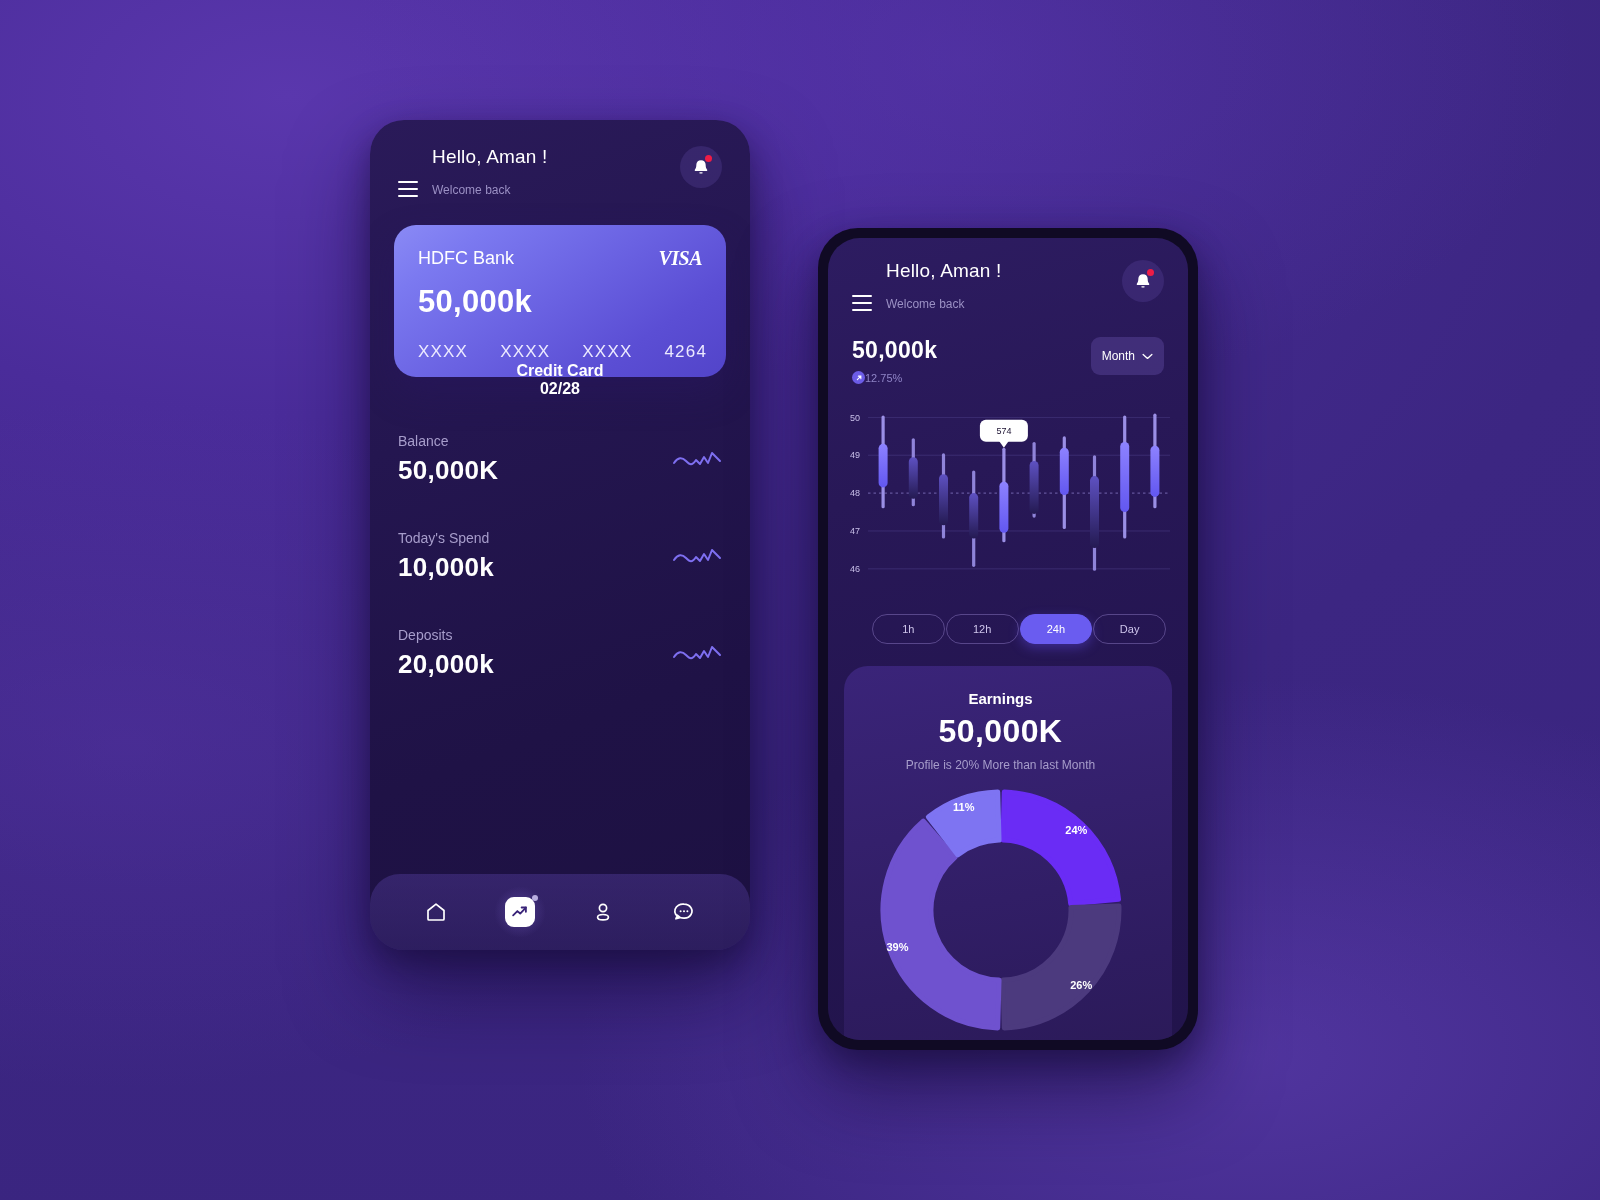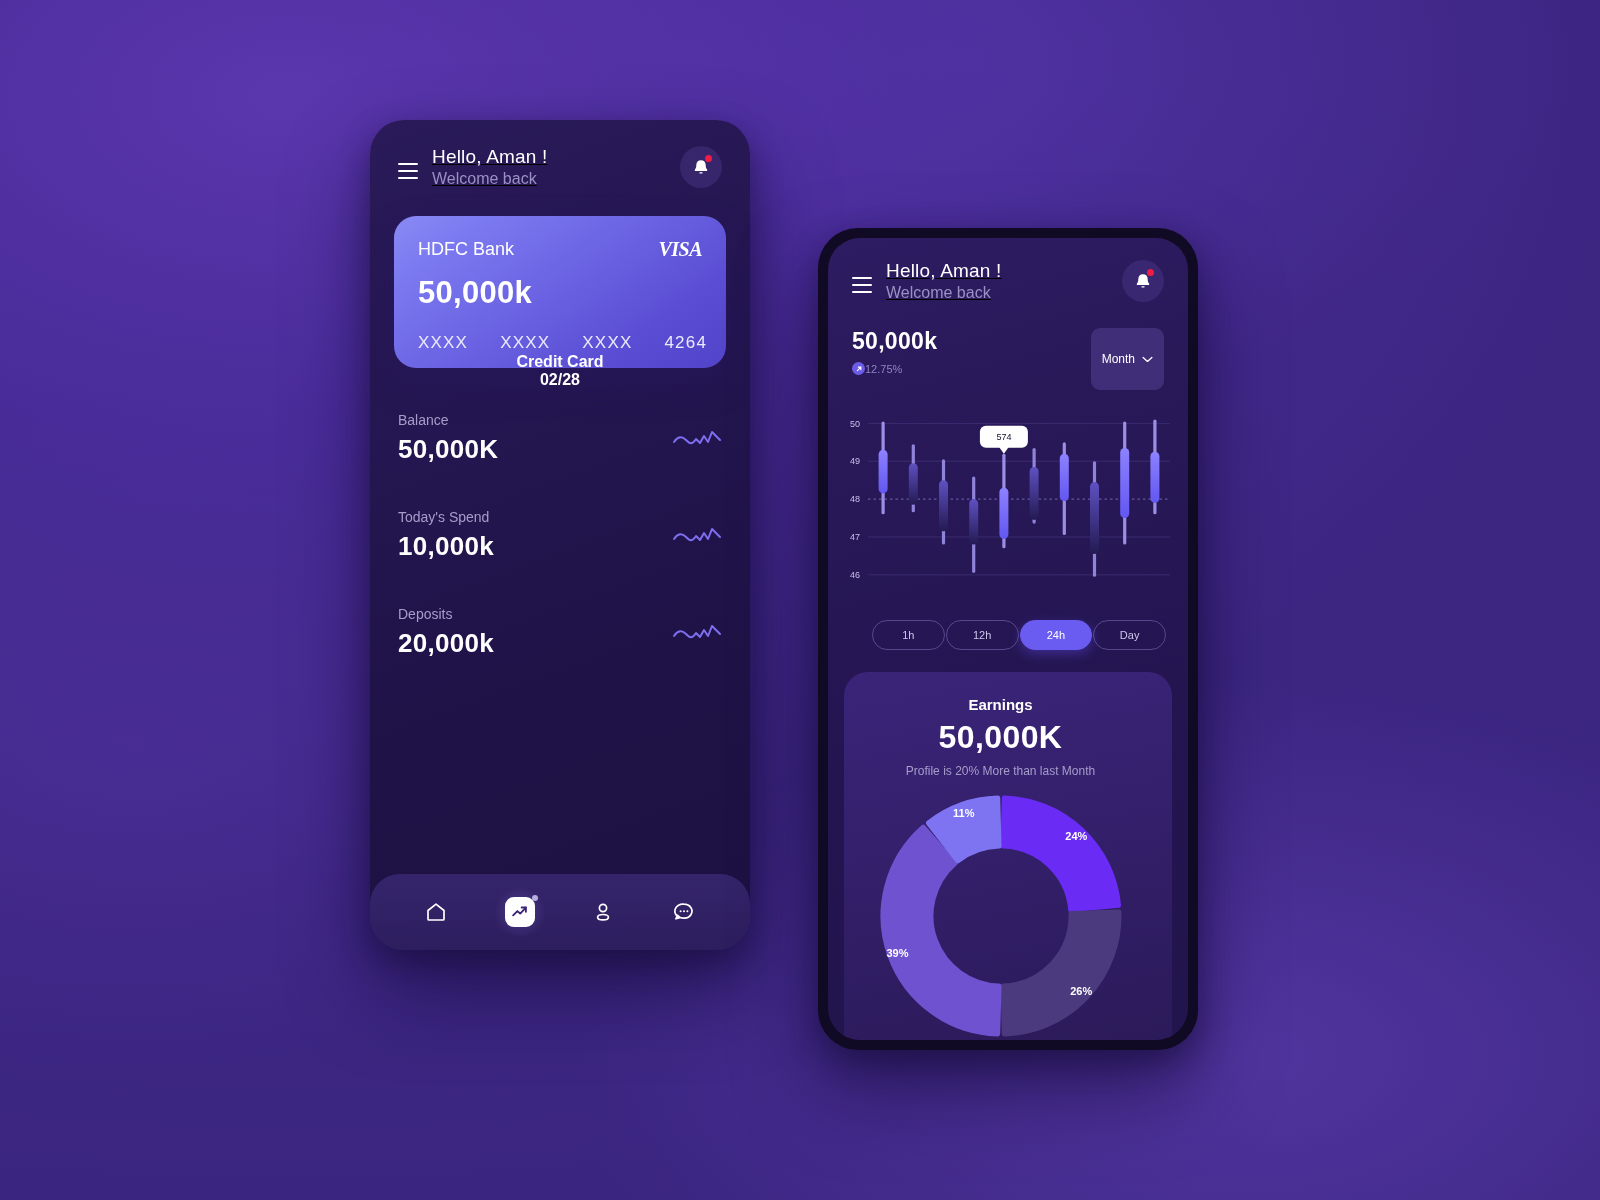--- a/index.html
+++ b/index.html
@@ -36,25 +36,25 @@
     background: linear-gradient(160deg, #2a1a59 0%, #241650 35%, #1f1246 70%, #1d1142 100%);
     border-radius: 34px;
     box-shadow: 0 40px 80px rgba(18,8,50,.55), 0 12px 30px rgba(20,10,55,.45);
     overflow: hidden;
   }
 
   .p1-header {
     display: flex; align-items: flex-start; justify-content: space-between;
     padding: 26px 28px 0 28px;
   }
-  .greet-row { display: flex; align-items: center; gap: 14px; text-decoration: underline; }
+  .greet-row { display: flex; align-items: flex-end; gap: 14px; }
   .burger { display: flex; flex-direction: column; gap: 5px; padding-top: 8px; cursor: pointer; }
   .burger i { display: block; width: 20px; height: 2px; background: #ffffff; border-radius: 2px; }
   .greet-title { color: #fff; font-size: 19px; font-weight: 500; letter-spacing: .2px; }
-  .greet-sub { color: #9b90c4; font-size: 16px; margin-top: 2px; }
+  .greet-sub { color: #9b90c4; font-size: 12px; margin-top: 15px; }
 
   .bell-btn {
     width: 42px; height: 42px; border-radius: 50%;
     background: rgba(120,96,200,.20);
     display: flex; align-items: center; justify-content: center;
     position: relative; cursor: pointer; flex: none;
   }
   .bell-dot {
     position: absolute; top: 9px; right: 10px;
     width: 7px; height: 7px; border-radius: 50%;
@@ -75,21 +75,21 @@
   .cc-top { display: flex; align-items: center; justify-content: space-between; }
   .cc-bank { color: #fff; font-size: 18px; font-weight: 400; }
   .cc-visa { color: #fff; font-size: 20px; font-weight: 700; font-style: italic; letter-spacing: -.5px; font-family: "Liberation Serif", serif; }
   .cc-amount { color: #fff; font-size: 31px; font-weight: 700; margin-top: 14px; letter-spacing: .3px; }
   .cc-number { color: #eceaff; font-size: 17px; letter-spacing: 1.2px; margin-top: 22px; display: flex; gap: 32px; }
   .cc-bottom { display: flex; align-items: center; justify-content: space-between; margin-top: auto; flex-direction: column; }
   .cc-type { color: #fff; font-size: 16px; font-weight: 600; }
   .cc-exp { color: #fff; font-size: 16px; font-weight: 600; }
 
   
-  .stats { padding: 44px 28px 0 28px; }
+  .stats { padding: 56px 28px 0 28px; }
   .stat-row {
     display: flex; align-items: center; justify-content: space-between;
     margin-bottom: 44px;
   }
   .stat-label { color: #a79dcb; font-size: 14px; margin-bottom: 6px; }
   .stat-value { color: #ffffff; font-size: 26px; font-weight: 700; letter-spacing: .3px; }
   .spark { width: 50px; height: 22px; flex: none; }
 
   
   .p1-nav {
@@ -142,21 +142,21 @@
   .sum-delta { display: flex; align-items: center; margin-top: 7px; }
   .delta-badge {
     width: 13px; height: 13px; border-radius: 50%;
     background: #6c5ce7;
     display: flex; align-items: center; justify-content: center; flex: none;
   }
   .delta-text { color: #8f84c6; font-size: 11px; }
   .month-pill {
     background: rgba(124,100,200,.28);
     border-radius: 9px;
-    padding: 24px 11px;
+    padding: 12px 11px;
     display: flex; align-items: center; gap: 7px;
     cursor: pointer;
   }
   .month-pill span { color: #fff; font-size: 12px; }
 
   .chart-wrap { padding: 12px 14px 0 14px; }
 
   .chips { display: flex; justify-content: space-between; gap: 1px; padding: 14px 22px 0 22px; margin-left: 22px; }
   .chip {
     flex: 1; height: 30px; border-radius: 16px;

